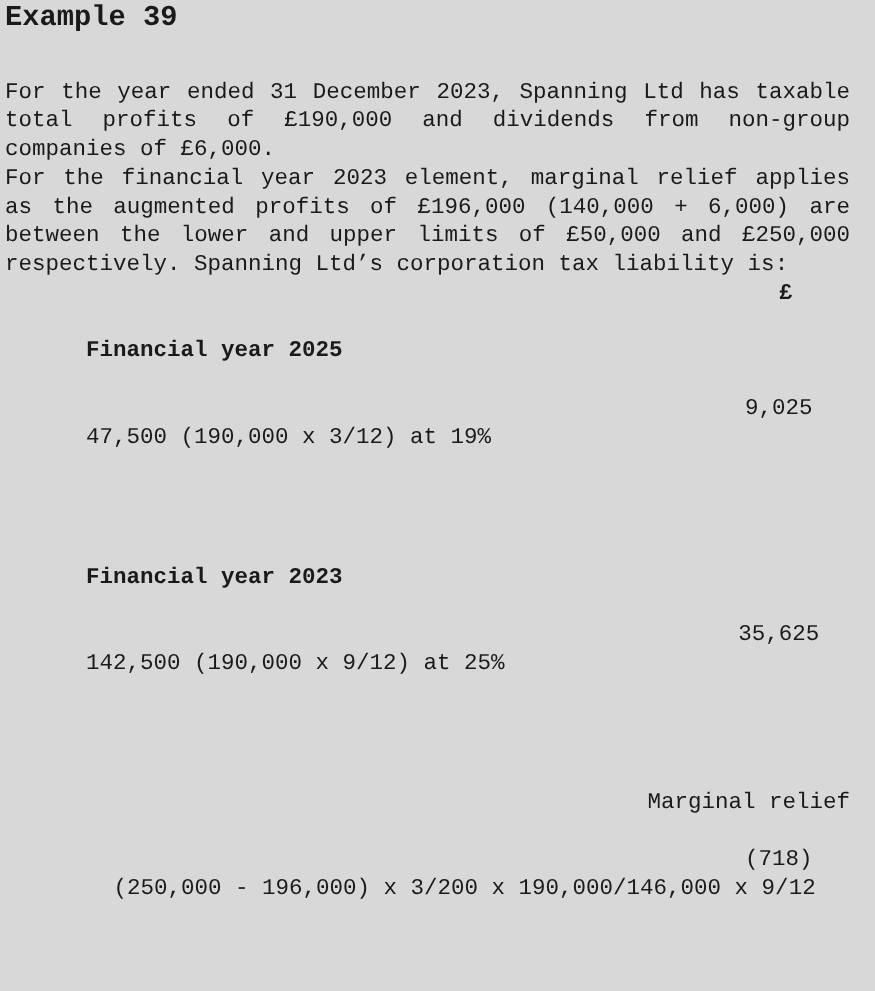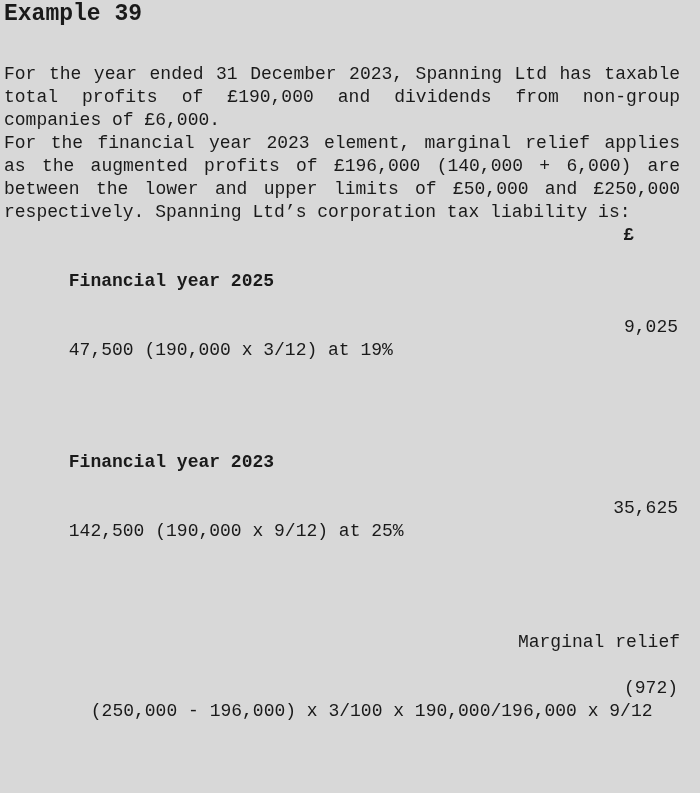--- a/index.html
+++ b/index.html
@@ -47,21 +47,21 @@
   }
   .srow .lbl {
     white-space: pre;
   }
   .srow .amt {
     position: absolute;
     top: 0;
     right: 0;
     width: 110px;
     padding-right: 2px;
-    text-align: right;
+    text-align: center;
     white-space: pre;
   }
   .bold { font-weight: bold; }
   .col-head {
     text-align: right;
     padding-right: 46px;
     font-weight: bold;
     min-height: 23px;
   }
   .indent2 { padding-left: 22px; }
@@ -100,19 +100,19 @@
     <div class="srow">
       <span class="lbl">142,500 (190,000 x 9/12) at 25%</span>
       <span class="amt">35,625</span>
     </div>
 
     <div class="srow gap-above-19">
       <span class="lbl">Marginal relief</span>
     </div>
 
     <div class="srow">
-      <span class="lbl indent2">(250,000 - 196,000) x 3/100 x 190,000/196,000 x 9/12</span>
-      <span class="amt">(972)</span>
+      <span class="lbl indent2">(250,000 - 196,000) x 3/200 x 190,000/146,000 x 9/12</span>
+      <span class="amt">(718)</span>
     </div>
 
   </div>
 
 </div>
 
 </body></html>

